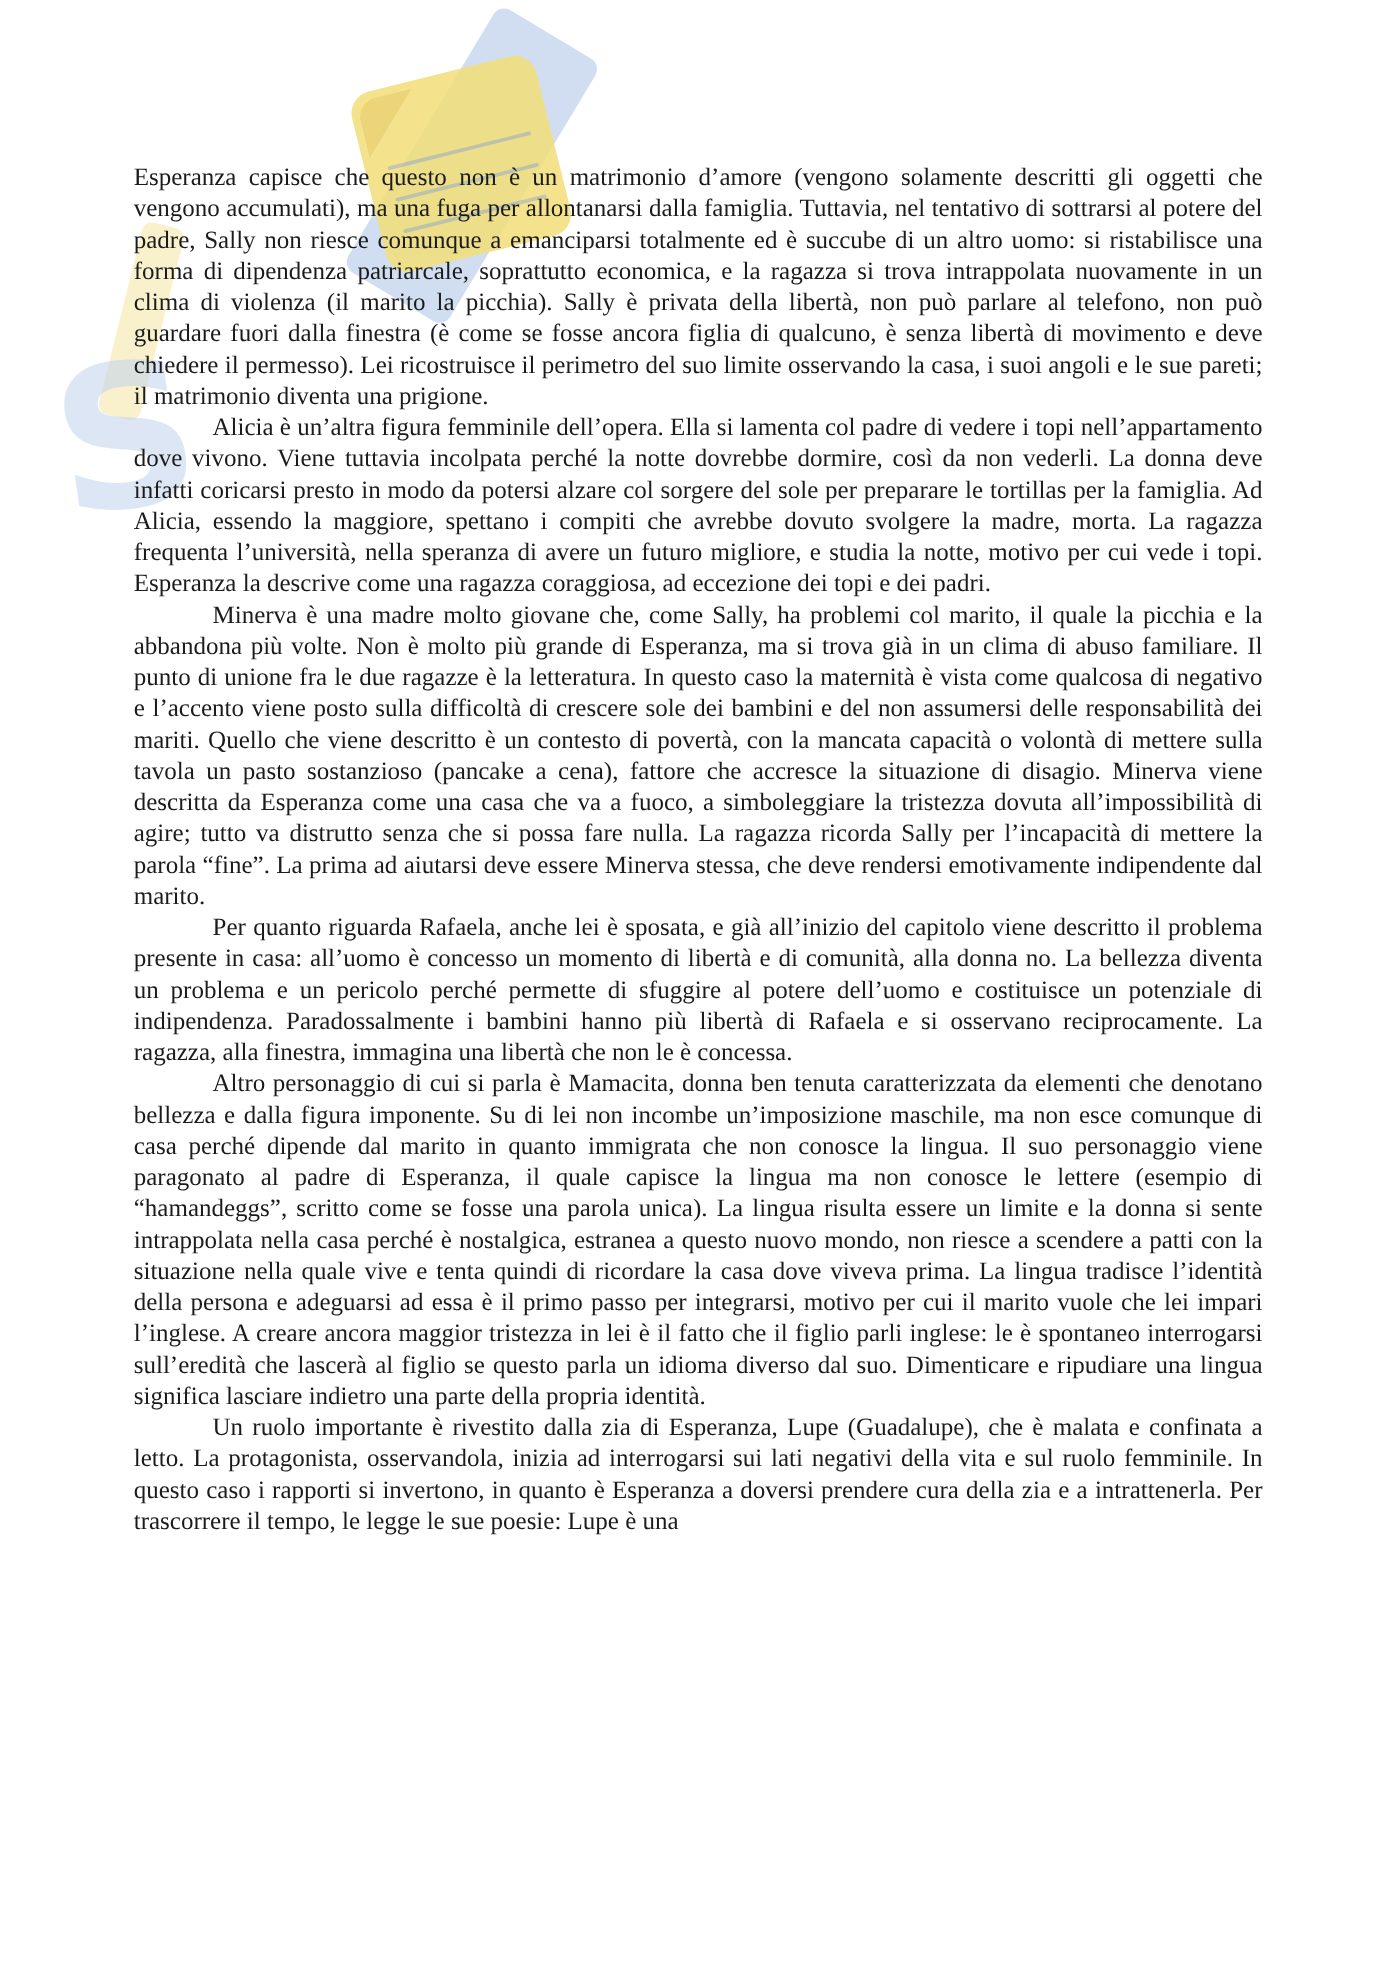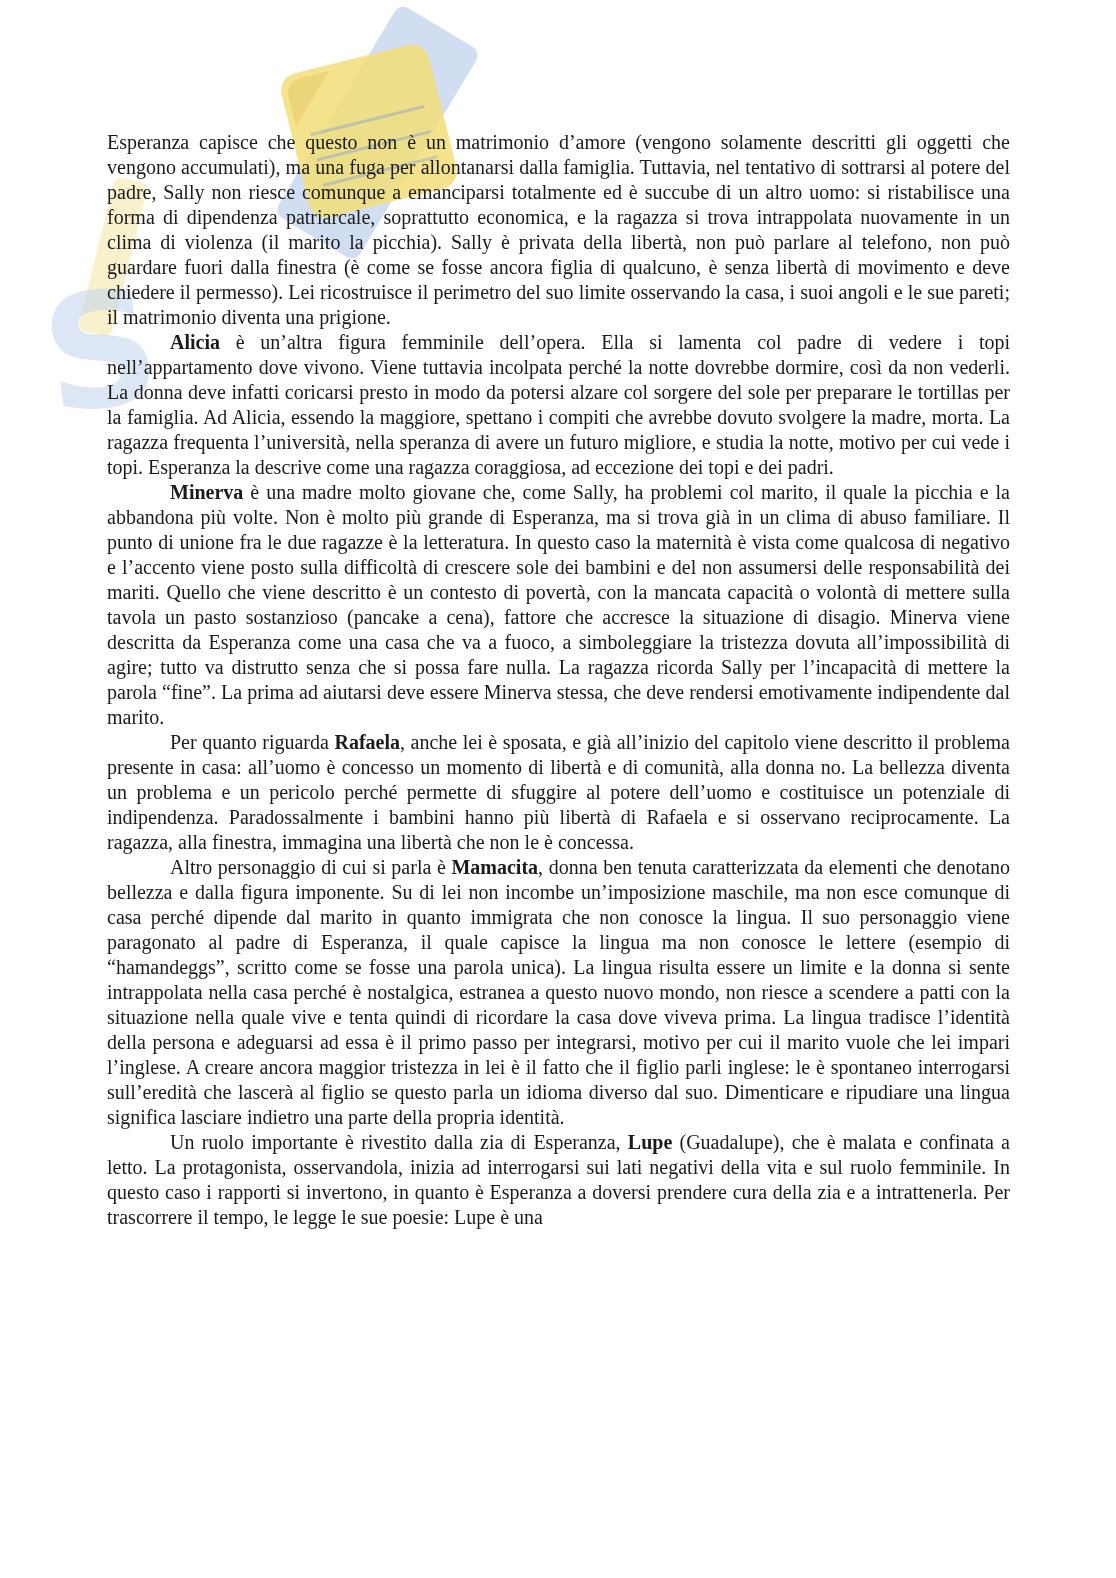--- a/index.html
+++ b/index.html
@@ -104,21 +104,21 @@
     line-height: 25px;
     text-align: justify;
   }
   .content p {
     margin: 0;
   }
   .content p.indent {
     text-indent: 63px;
   }
   .content b {
-    font-weight: bold;
+    font-weight: normal;
   }
 </style>
 </head>
 <body>
 
 <div class="page">
 
   <div class="watermark">
     <div class="wm-ribbon"></div>
     <div class="wm-note">

